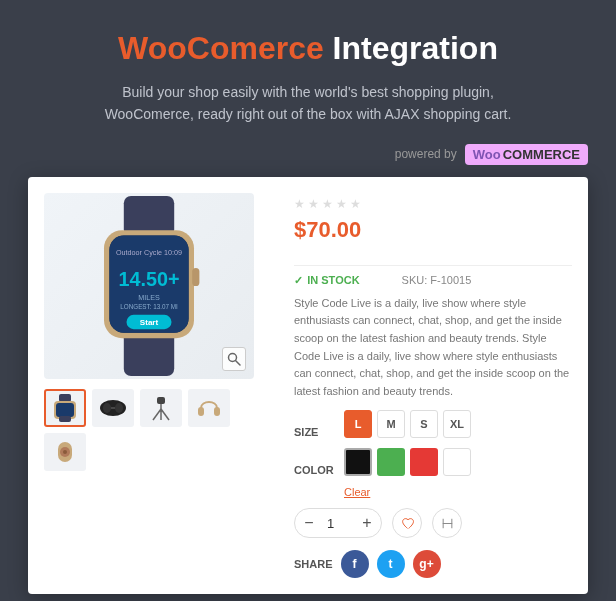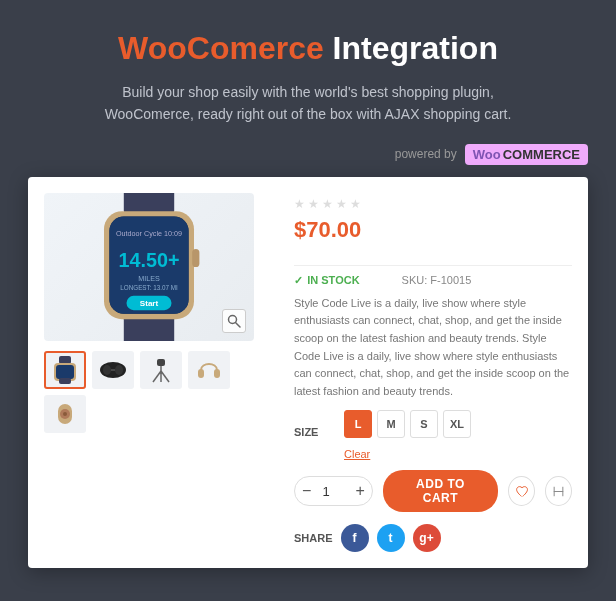--- a/index.html
+++ b/index.html
@@ -76,21 +76,21 @@
       display: flex;
       padding: 16px;
       gap: 20px;
     }
     .product-image-section {
       width: 230px;
       flex-shrink: 0;
     }
     .main-image {
       width: 210px;
-      height: 148px;
+      height: 186px;
       background: linear-gradient(135deg, #f0f4f8 0%, #e8ecf0 100%);
       border-radius: 4px;
       display: flex;
       align-items: center;
       justify-content: center;
       position: relative;
       overflow: hidden;
       margin-bottom: 10px;
     }
     
@@ -460,29 +460,37 @@
       <div class="attr-row">
         <span class="attr-label">SIZE</span>
         <div class="size-options">
           <button class="size-btn active">L</button>
           <button class="size-btn">M</button>
           <button class="size-btn">S</button>
           <button class="size-btn">XL</button>
         </div>
       </div>
 
+      <div class="attr-row">
+        <span class="attr-label">COLOR</span>
+        <div class="color-options">
+          <div class="color-swatch selected" style="background:#111111;"></div>
+          <div class="color-swatch" style="background:#4caf50;"></div>
+          <div class="color-swatch" style="background:#e53935;"></div>
+          <div class="color-swatch" style="background:#ffffff;border:1px solid #ddd;"></div>
+        </div>
+      </div>
       <span class="clear-link">Clear</span>
 
       <div class="qty-cart-row">
         <div class="qty-control">
           <button class="qty-btn">−</button>
           <input class="qty-input" type="number" value="1" style="">
           <button class="qty-btn">+</button>
         </div>
-        <button class="add-to-cart-btn">Add To Cart</button>
         <button class="wishlist-btn" title="Wishlist">
           <svg width="13" height="13" viewBox="0 0 24 24" fill="none">
               <path d="M12 21C12 21 3 14 3 8.5C3 5.42 5.42 3 8.5 3C10.24 3 11.91 3.81 13 5.08C14.09 3.81 15.76 3 17.5 3C20.58 3 23 5.42 23 8.5C23 14 14 21 14 21" stroke="#e85c2c" stroke-width="1.8" fill="none"></path>
             </svg>
         </button>
         <button class="compare-btn" title="Compare">
           <svg width="13" height="13" viewBox="0 0 24 24" fill="none">
               <path d="M4 4v16M20 4v16M4 12h16" stroke="#888" stroke-width="1.8" stroke-linecap="round"></path>
             </svg>
         </button>

